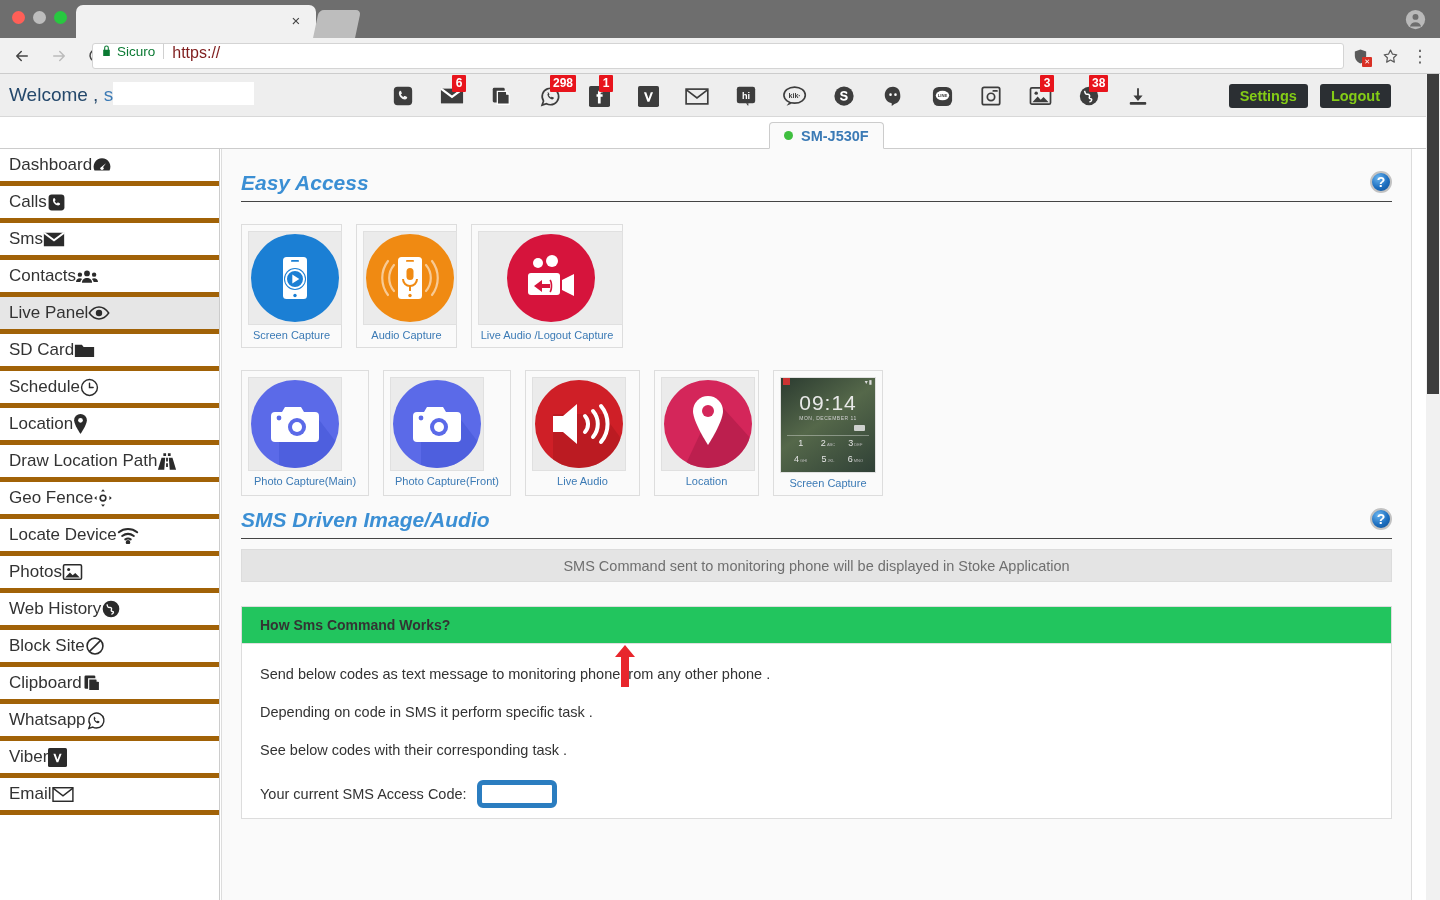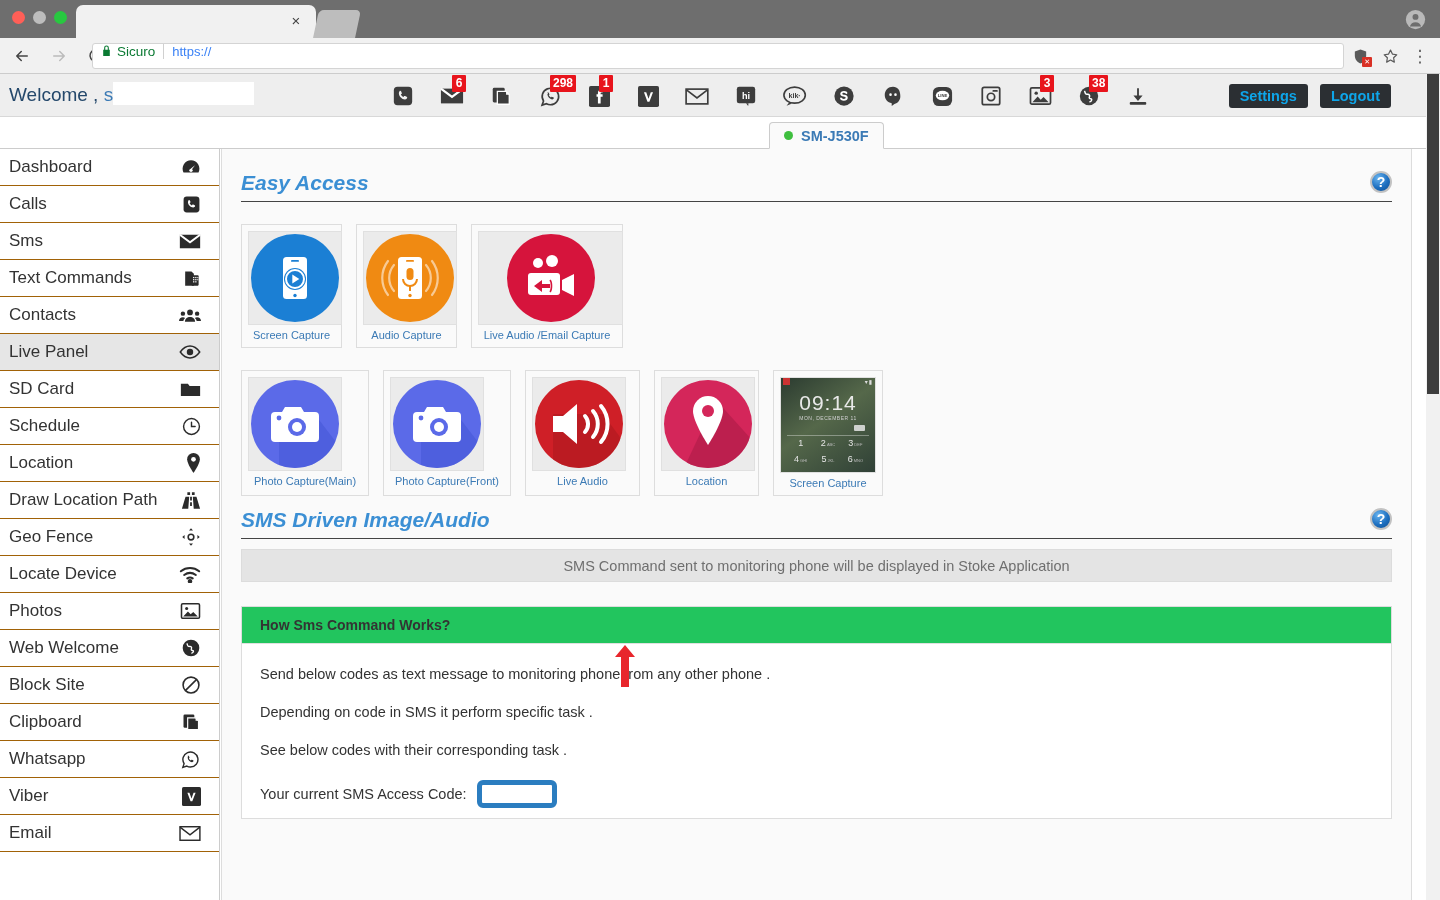--- a/index.html
+++ b/index.html
@@ -50,21 +50,21 @@
   }
   .nav-btn.disabled { color: #bbb; }
   .omnibox {
     position: absolute; left: 92px; top: 5px; width: 1252px; height: 26px;
     background: #fff; border: 1px solid #d4d4d4; border-radius: 3px;
     display: flex; align-items: flex-start; padding: 0 8px;
   }
   .lock-icon { color: #0b7a33; margin-right: 5px; font-size: 11px; }
   .secure-label { color: #0b7a33; font-size: 13.5px; margin-right: 8px; }
   .omnibox-sep { width: 1px; height: 15px; background: #d0d0d0; margin-right: 8px; }
-  .url-text { color: #3b82f6; font-size: 13px; }
+  .url-text { color: #7f1d1d; font-size: 16px; }
   .toolbar-right {
     position: absolute; right: 6px; top: 5px; display: flex; align-items: center; gap: 2px;
   }
   .tb-icon {
     width: 28px; height: 26px; display: flex; align-items: center; justify-content: center;
     color: #5a5a5a; position: relative;
   }
 
   
   .app {
@@ -105,21 +105,21 @@
   .badge {
     position: absolute; top: -4px; left: 17px;
     background: #e8141c; color: #fff; font-size: 12px; font-weight: bold;
     line-height: 15px; padding: 1px 3px; min-width: 14px; text-align: center;
     border-radius: 1px; font-family: "Liberation Sans", sans-serif;
   }
   .topbar-buttons {
     position: absolute; right: 35px; top: 10px; display: flex; gap: 12px;
   }
   .dark-btn {
-    background: #2b2f33; color: #0ea5e9; font-size: 14.5px; font-weight: bold;
+    background: #2b2f33; color: #84cc16; font-size: 14.5px; font-weight: bold;
     padding: 4px 11px; border-radius: 3px; border: none; cursor: pointer;
     font-family: "Liberation Sans", sans-serif;
   }
 
   
   .tabstrip {
     position: absolute; top: 44px; left: 0; width: 1426px; height: 31px;
     background: #fff; border-bottom: 1px solid #ccc;
   }
   .device-tab {
@@ -130,22 +130,22 @@
     font-size: 14.5px; color: #3b7ab5; font-weight: bold;
   }
   .green-dot { width: 9px; height: 9px; border-radius: 50%; background: #3fbf3f; }
 
   
   .sidebar {
     position: absolute; top: 75px; left: 0; width: 220px; height: 751px;
     background: #fff; border-right: 1px solid #ccc;
   }
   .side-item {
-    height: 37px; border-bottom: 1px solid #a16207;
-    display: flex; align-items: center; justify-content: space-between;
+    height: 37px; border-bottom: 5px solid #a16207;
+    display: flex; align-items: center; justify-content: flex-start;
     padding: 0 18px 0 9px; cursor: pointer;
   }
   .side-item.active { background: #e6e6e6; }
   .side-label { font-size: 17px; color: #333; }
   .side-ico { color: #2b2b2b; display: flex; align-items: center; }
 
   
   .content {
     position: absolute; top: 75px; left: 221px; width: 1191px; height: 751px;
     background: #fafafa; border-left: 1px solid #ddd; border-right: 1px solid #ddd;
@@ -472,39 +472,20 @@
     <div class="side-item">
       <span class="side-label">Sms</span>
       <span class="side-ico">
           <svg width="22" height="17" viewBox="0 0 26 20" fill="#2b2b2b">
             <path d="M1 2h24v16H1z"></path>
             <path d="M1 2l12 9 12-9" fill="none" stroke="#fff" stroke-width="2.4"></path>
           </svg>
         </span>
     </div>
     <div class="side-item">
-      <span class="side-label">Text Commands</span>
-      <span class="side-ico">
-          <svg width="19" height="19" viewBox="0 0 24 24" fill="#2b2b2b">
-            <path d="M4 3h8l3 3v15H4z"></path>
-            <rect x="12" y="8" width="9" height="13" rx="1"></rect>
-            <g fill="#fff">
-              <rect x="14" y="10" width="1.6" height="1.6"></rect>
-              <rect x="16.7" y="10" width="1.6" height="1.6"></rect>
-              <rect x="19.4" y="10" width="1.1" height="1.6"></rect>
-              <rect x="14" y="12.7" width="1.6" height="1.6"></rect>
-              <rect x="16.7" y="12.7" width="1.6" height="1.6"></rect>
-              <rect x="19.4" y="12.7" width="1.1" height="1.6"></rect>
-              <rect x="14" y="15.4" width="1.6" height="1.6"></rect>
-              <rect x="16.7" y="15.4" width="1.6" height="1.6"></rect>
-            </g>
-          </svg>
-        </span>
-    </div>
-    <div class="side-item">
       <span class="side-label">Contacts</span>
       <span class="side-ico">
           <svg width="22" height="18" viewBox="0 0 26 20" fill="#2b2b2b">
             <circle cx="13" cy="7" r="3.4"></circle>
             <path d="M7 18c0-3.4 2.6-5.6 6-5.6s6 2.2 6 5.6z"></path>
             <circle cx="4.6" cy="8.4" r="2.6"></circle>
             <path d="M0 17c0-2.6 2-4.3 4.6-4.3 1 0 1.9.3 2.6.7C6 14.5 5.3 15.7 5.1 17z"></path>
             <circle cx="21.4" cy="8.4" r="2.6"></circle>
             <path d="M26 17c0-2.6-2-4.3-4.6-4.3-1 0-1.9.3-2.6.7 1.2 1.1 1.9 2.3 2.1 3.6z"></path>
           </svg>
@@ -577,21 +558,21 @@
       <span class="side-label">Photos</span>
       <span class="side-ico">
           <svg width="21" height="18" viewBox="0 0 24 21">
             <rect x="1.5" y="2" width="21" height="17" rx="1.5" fill="none" stroke="#2b2b2b" stroke-width="1.8"></rect>
             <circle cx="7.5" cy="7.5" r="1.8" fill="#2b2b2b"></circle>
             <path d="M3.5 17l5.5-6 3.2 3.4 3-2.8 5.3 5.4z" fill="#2b2b2b"></path>
           </svg>
         </span>
     </div>
     <div class="side-item">
-      <span class="side-label">Web Welcome</span>
+      <span class="side-label">Web History</span>
       <span class="side-ico">
           <svg width="20" height="20" viewBox="0 0 24 24">
             <circle cx="12" cy="12" r="10" fill="#2b2b2b"></circle>
             <path d="M7 6.5c1 1.5.5 3 2 3.5s2.5-.5 3.5 1-1 2.5 0 3.5 2.5 0 2.5 1.5-1 2-2.5 2.5" fill="none" stroke="#fff" stroke-width="1.6"></path>
           </svg>
         </span>
     </div>
     <div class="side-item">
       <span class="side-label">Block Site</span>
       <span class="side-ico">
@@ -693,21 +674,21 @@
             <svg width="58" height="48" viewBox="0 0 58 48" fill="#fff">
               <circle cx="16" cy="9" r="5"></circle>
                 <circle cx="30" cy="7" r="6"></circle>
               <rect x="6" y="19" width="32" height="22" rx="3"></rect>
               <path d="M40 26l12-6v22l-12-6z"></path>
               <path d="M12 32l8-6v4h8v4h-8v4z" fill="#d6143c"></path>
               <path d="M28 26c2 2 2 10 0 12" fill="none" stroke="#d6143c" stroke-width="1.6"></path>
             </svg>
           </div>
         </div>
-        <div class="tile-label">Live Audio /Email Capture</div>
+        <div class="tile-label">Live Audio /Logout Capture</div>
       </div>
     </div>
 
     <div class="tile-row r2">
       <div class="tile">
         <div class="tile-inner">
           <div class="circ" style="background:#5b6ae8;position:relative;overflow:hidden">
             <svg width="88" height="88" viewBox="0 0 88 88">
               <path d="M28 32h34l26 34v22H28z" fill="#4456d6" opacity=".55"></path>
               <rect x="20" y="32" width="48" height="30" rx="4" fill="#fff"></rect>

